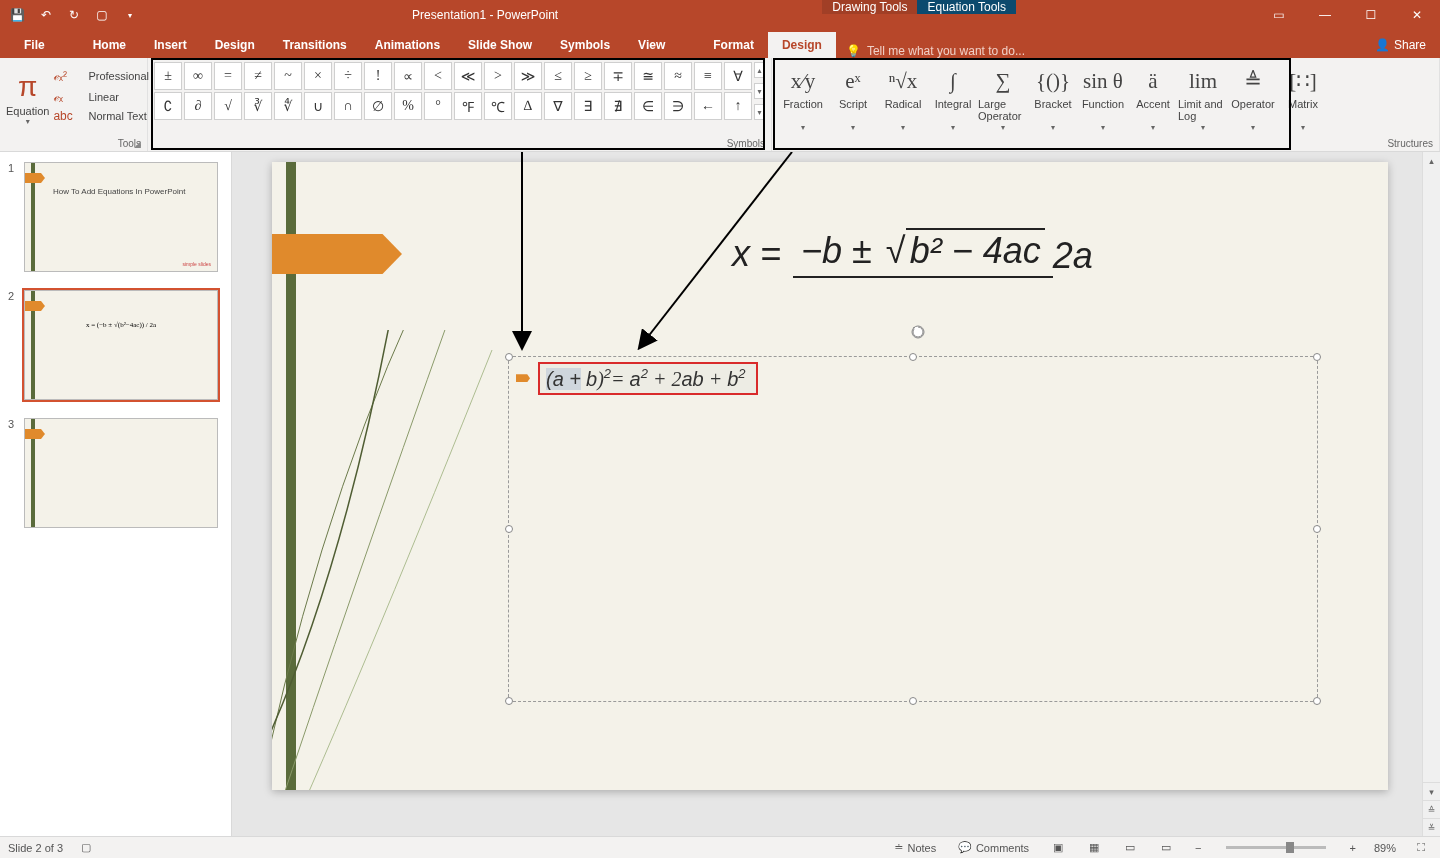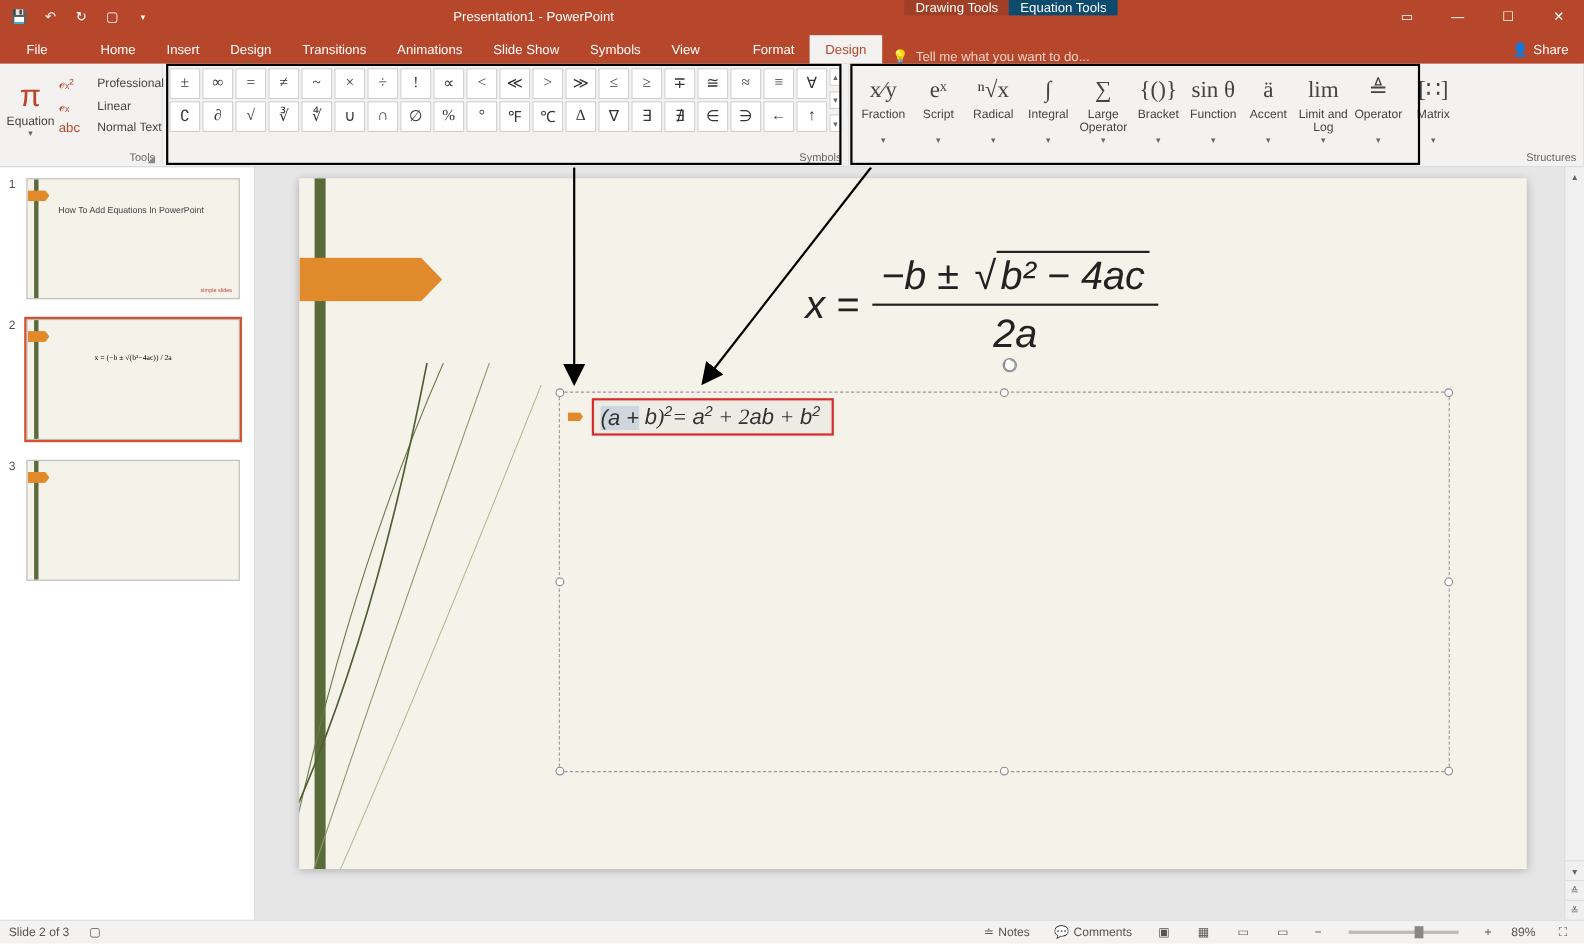--- a/index.html
+++ b/index.html
@@ -12,21 +12,21 @@
 .titlebar .title-center { flex: 1; text-align: center; }
 .titlebar .context-tabs { display: flex; align-items: flex-start; height: 30px; }
 .titlebar .context-tab { padding: 0 10px; display: flex; align-items: center; font-size: 12px; }
 .titlebar .context-tab.drawing { background: #a13f26; }
 .titlebar .context-tab.equation { background: #0c4a6e; }
 .titlebar .win-controls { display: flex; }
 .titlebar .win-btn { width: 46px; height: 30px; display: flex; align-items: center; justify-content: center; cursor: pointer; }
 
 
 .tabstrip { height: 28px; background: #b7472a; display: flex; align-items: flex-end; color: #fff; font-size: 12px; padding-left: 10px; }
-.tabstrip .tab { padding: 6px 14px; cursor: pointer; }
+.tabstrip .tab { padding: 6px 14px; cursor: pointer; font-weight: bold; }
 .tabstrip .tab.active { background: #f3f2f1; color: #b7472a; }
 .tabstrip .spacer { flex: 1; }
 .tabstrip .tellme { display: flex; align-items: center; gap: 6px; padding: 0 10px; color: #f0d0c7; font-size: 12px; }
 .tabstrip .share { padding: 6px 14px; display: flex; align-items: center; gap: 4px; }
 
 
 .ribbon { height: 94px; background: #f3f2f1; border-bottom: 1px solid #d9d9d9; display: flex; position: relative; }
 .ribbon-group { border-right: 1px solid #e1e1e1; padding: 4px 6px 2px 6px; display: flex; flex-direction: column; justify-content: space-between; }
 .ribbon-group .group-label { font-size: 10px; color: #666; text-align: right; padding-top: 2px; position: relative; }
 .ribbon-group .group-label .launcher { position: absolute; right: 0; bottom: 0; font-size: 9px; color: #888; cursor: pointer; }
@@ -41,21 +41,21 @@
 .symbols-wrap { display: flex; flex-direction: column; }
 .symbols-grid { display: grid; grid-template-columns: repeat(20, 28px); grid-auto-rows: 28px; gap: 2px; }
 .sym { border: 1px solid #cfcfcf; background: #fff; display: flex; align-items: center; justify-content: center; font-size: 14px; font-family: "Cambria Math","Times New Roman",serif; cursor: pointer; color: #333; }
 .sym-scroll { width: 16px; display: flex; flex-direction: column; justify-content: space-between; margin-left: 2px; }
 .sym-scroll .sb { height: 16px; border: 1px solid #cfcfcf; background: #fff; font-size: 8px; display: flex; align-items: center; justify-content: center; cursor: pointer; color: #666; }
 
 
 .struct-row { display: flex; gap: 0px; }
 .struct-btn { display: flex; flex-direction: column; align-items: center; width: 50px; height: 70px; cursor: pointer; font-size: 11px; color: #444; justify-content: flex-start; padding-top: 2px; }
 .struct-btn .s-icon { height: 34px; display: flex; align-items: center; justify-content: center; font-size: 21px; font-family: "Cambria Math","Times New Roman",serif; color: #444; }
-.struct-btn .s-label { text-align: center; line-height: 1.1; }
+.struct-btn .s-label { text-align: left; line-height: 1.1; }
 .struct-btn .dd { font-size: 8px; color: #666; margin-top: auto; }
 
 
 .annot-box { border: 2px solid #000; position: absolute; pointer-events: none; }
 
 
 .workspace { display: flex; height: calc(858px - 30px - 28px - 94px - 22px); background: #e6e6e6; }
 .thumb-panel { width: 232px; background: #fff; border-right: 1px solid #d9d9d9; overflow-y: auto; padding: 10px 8px; }
 .thumb-item { display: flex; gap: 6px; margin-bottom: 18px; }
 .thumb-num { font-size: 11px; color: #555; width: 10px; }
@@ -73,21 +73,21 @@
 .editor-scroll .s-track { position: absolute; top: 18px; bottom: 60px; left: 0; right: 0; }
 .editor-scroll .s-nav { position: absolute; bottom: 0; left: 0; right: 0; }
 .editor-scroll .s-nav div { height: 18px; border-top: 1px solid #ddd; display: flex; align-items: center; justify-content: center; font-size: 9px; color: #666; cursor: pointer; }
 
 .slide { position: absolute; left: 40px; top: 10px; width: 1116px; height: 628px; background: #f4f2e9; box-shadow: 0 2px 8px rgba(0,0,0,0.25); overflow: hidden; }
 .slide .greenbar { position: absolute; left: 14px; top: 0; bottom: 0; width: 10px; background: #5a6b3b; }
 .slide .wisps { position: absolute; left: -40px; bottom: -40px; width: 360px; height: 500px; }
 .slide .accent-big { position: absolute; left: 0; top: 72px; width: 130px; height: 40px; background: #e08a2c; clip-path: polygon(0 0,85% 0,100% 50%,85% 100%,0 100%); }
 
 .eq-main { position: absolute; left: 460px; top: 68px; font-family: "Cambria Math","Times New Roman",serif; font-size: 36px; color: #222; font-style: italic; display: flex; align-items: center; }
-.eq-main .frac { display: inline-flex; flex-direction: column; align-items: center; margin-left: 12px; font-style: italic; }
+.eq-main .frac { display: inline-flex; flex-direction: row; align-items: center; margin-left: 12px; font-style: italic; }
 .eq-main .frac .num { border-bottom: 2px solid #222; padding: 0 8px 4px; white-space: nowrap; }
 .eq-main .frac .den { padding-top: 4px; }
 .eq-main .sqrt { position: relative; padding-left: 4px; }
 .eq-main .sqrt::before { content: "√"; font-style: normal; }
 .eq-main .sqrt .rad { border-top: 2px solid #222; padding: 0 4px; }
 
 
 .textbox { position: absolute; left: 236px; top: 194px; width: 810px; height: 346px; border: 1px dashed #9a9a9a; }
 .handle { position: absolute; width: 8px; height: 8px; background: #fff; border: 1px solid #888; border-radius: 50%; }
 .h-tl { left: -4px; top: -4px; } .h-tr { right: -4px; top: -4px; }

